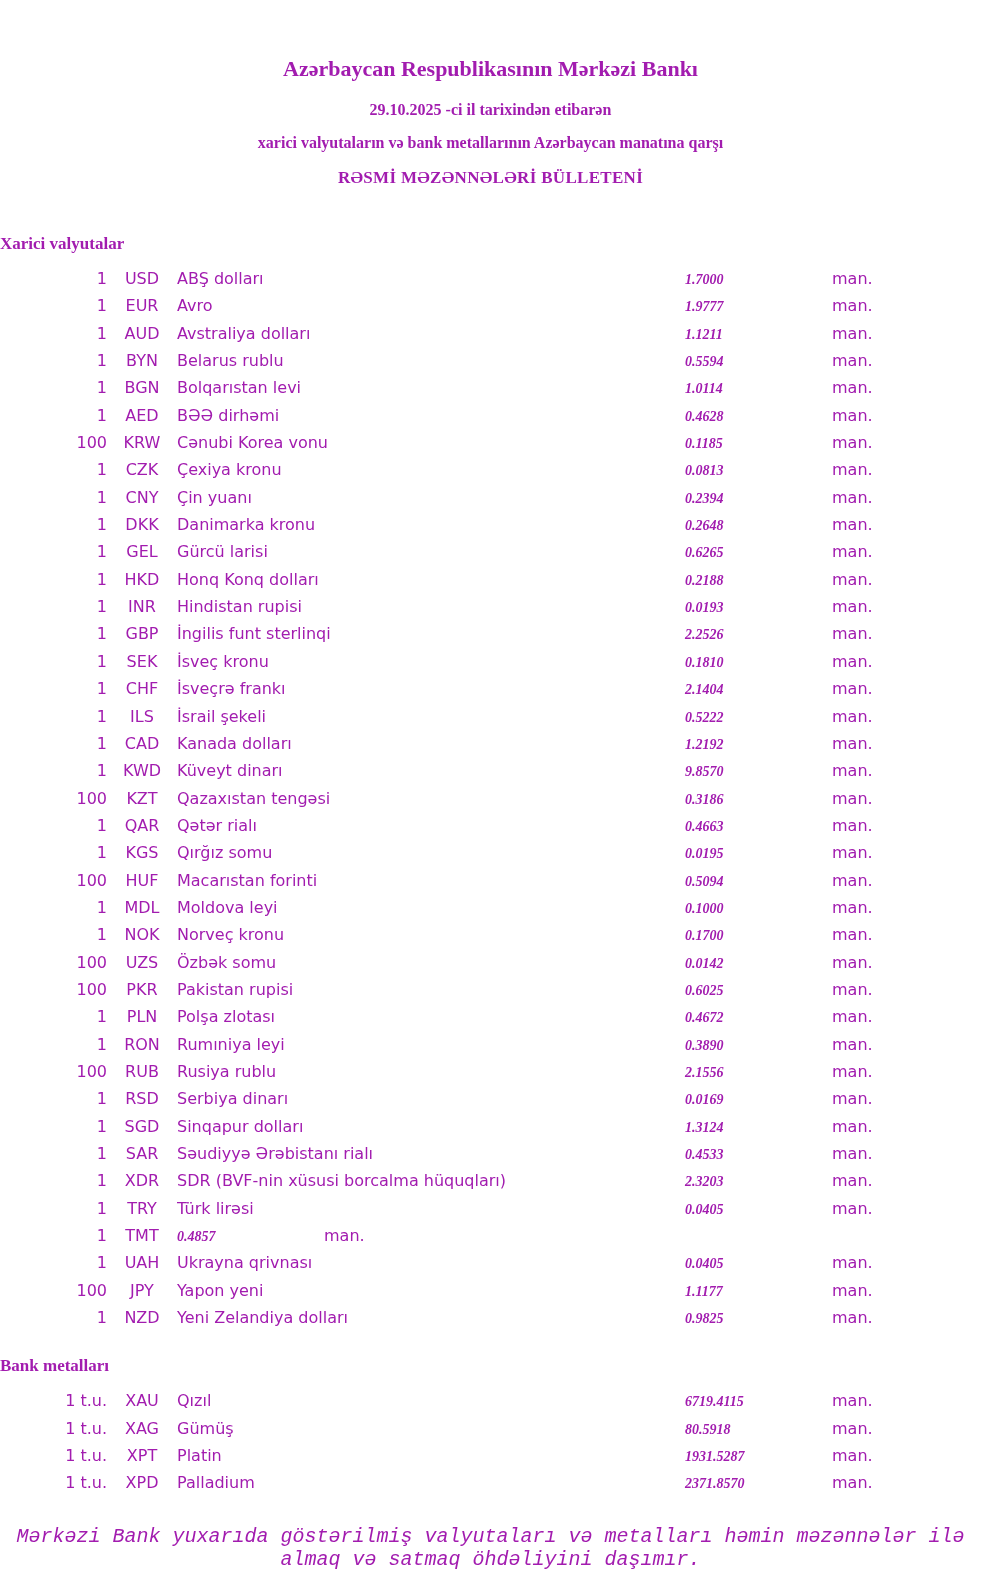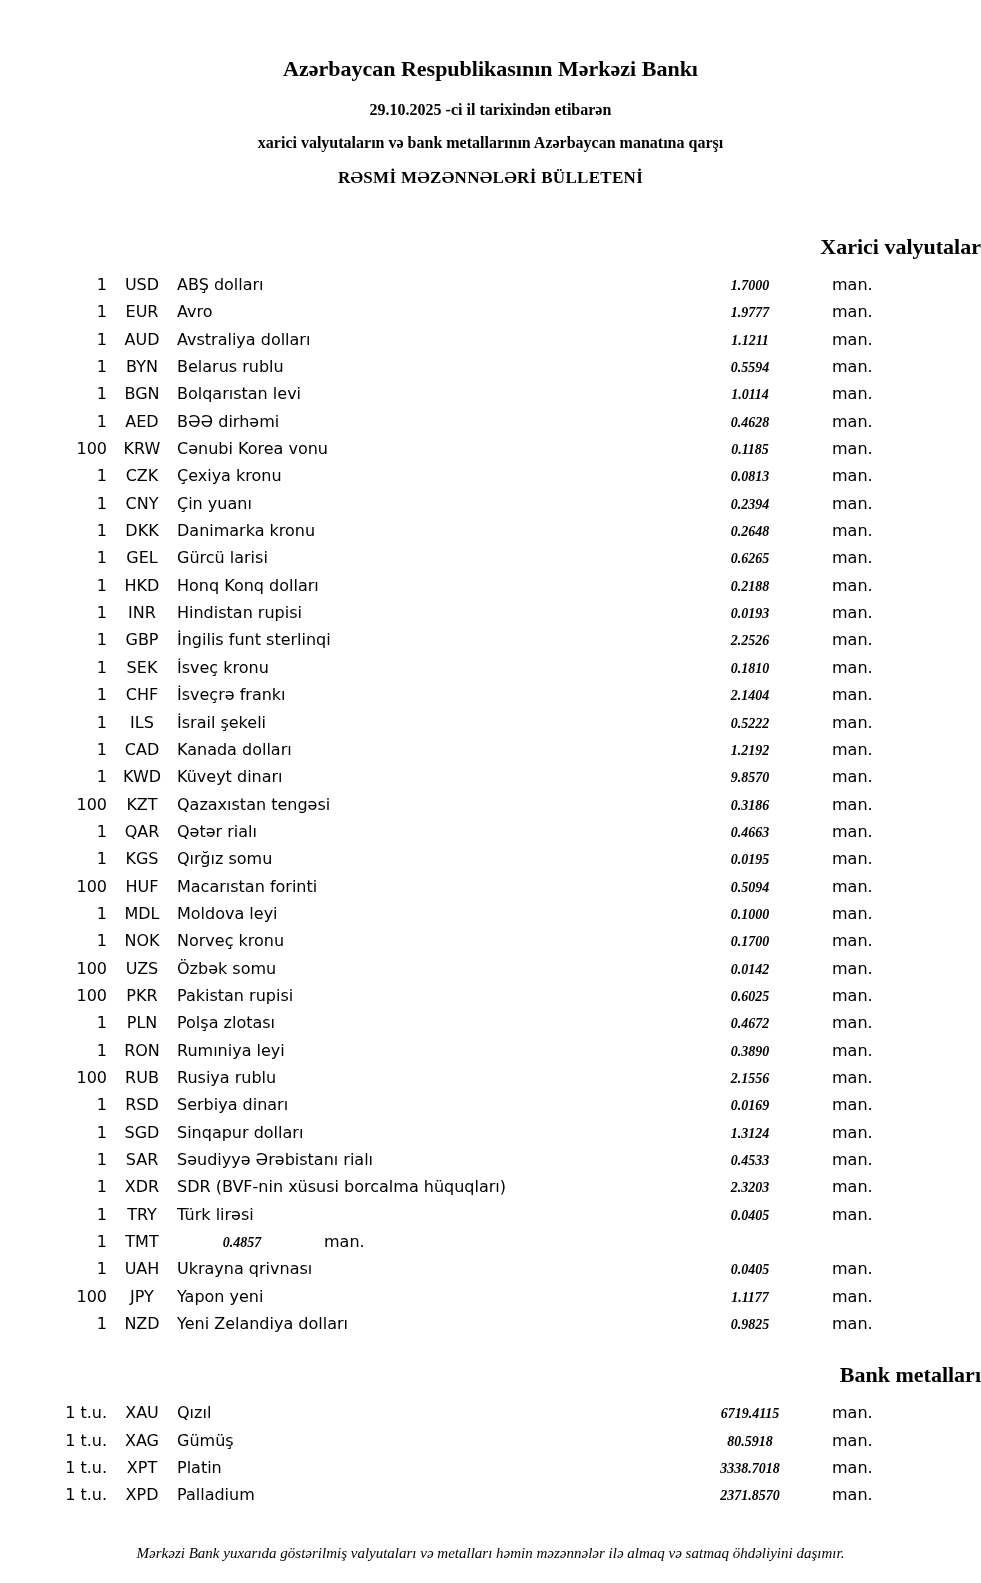--- a/index.html
+++ b/index.html
@@ -1,65 +1,65 @@
 <!DOCTYPE html>
 <html><head>
 <meta charset="utf-8">
 <style>
   * { box-sizing: border-box; margin: 0; padding: 0; }
   html, body { background: #ffffff; }
   .page {
     width: 981px;
     height: 1583px;
     background: #ffffff;
-    color: #000000;
+    color: #a21caf;
     font-family: "DejaVu Sans", sans-serif;
     overflow: hidden;
     position: relative;
   }
   .header { text-align: center; font-family: "Liberation Serif", "DejaVu Serif", serif; font-weight: 700; }
   .bank-title { font-size: 22px; padding-top: 56px; }
   .date-line { font-size: 16px; margin-top: 19px; }
   .subject-line { font-size: 16px; margin-top: 15px; }
   .bulletin-line { font-size: 17px; margin-top: 16px; letter-spacing: 0.3px; }
 
   .section-title {
-    text-align: right;
+    text-align: left;
     font-family: "Liberation Serif", "DejaVu Serif", serif;
     font-weight: 700;
-    font-size: 22px;
+    font-size: 17px;
   }
   .currencies-title { margin-top: 46px; }
   .metals-title { margin-top: 25px; }
 
   .rows { padding-right: 105px; margin-top: 11px; }
   .row {
     display: flex;
     align-items: baseline;
     height: 27.35px;
     line-height: 27.35px;
     font-size: 16px;
     white-space: nowrap;
   }
   .qty  { flex: none; width: 107px; text-align: right; }
   .code { flex: none; width: 70px;  text-align: center; }
   .name { flex: 1; text-align: left; overflow: hidden; }
   .rate {
-    flex: none; width: 130px; text-align: center;
+    flex: none; width: 130px; text-align: left;
     font-family: "Liberation Serif", "DejaVu Serif", serif;
     font-style: italic; font-weight: 700; font-size: 14px;
   }
   .unit { flex: none; width: 61px; padding-left: 17px; text-align: left; }
 
   .footer {
-    margin-top: 36px;
+    margin-top: 28px;
     text-align: center;
-    font-family: Liberation Serif, serif;
+    font-family: Liberation Mono, monospace;
     font-style: italic;
-    font-size: 15px;
+    font-size: 20px;
   }
 </style>
 </head>
 <body>
 
 <div class="page">
 
   <div class="header">
     <div class="bank-title">Azərbaycan Respublikasının Mərkəzi Bankı</div>
     <div class="date-line">29.10.2025 -ci il tarixindən etibarən</div>
@@ -400,21 +400,21 @@
         <span class="code">XAG</span>
         <span class="name">Gümüş</span>
         <span class="rate">80.5918</span>
         <span class="unit">man.</span>
       </div>
 
       <div class="row">
         <span class="qty">1 t.u.</span>
         <span class="code">XPT</span>
         <span class="name">Platin</span>
-        <span class="rate">3338.7018</span>
+        <span class="rate">1931.5287</span>
         <span class="unit">man.</span>
       </div>
 
       <div class="row">
         <span class="qty">1 t.u.</span>
         <span class="code">XPD</span>
         <span class="name">Palladium</span>
         <span class="rate">2371.8570</span>
         <span class="unit">man.</span>
       </div>

